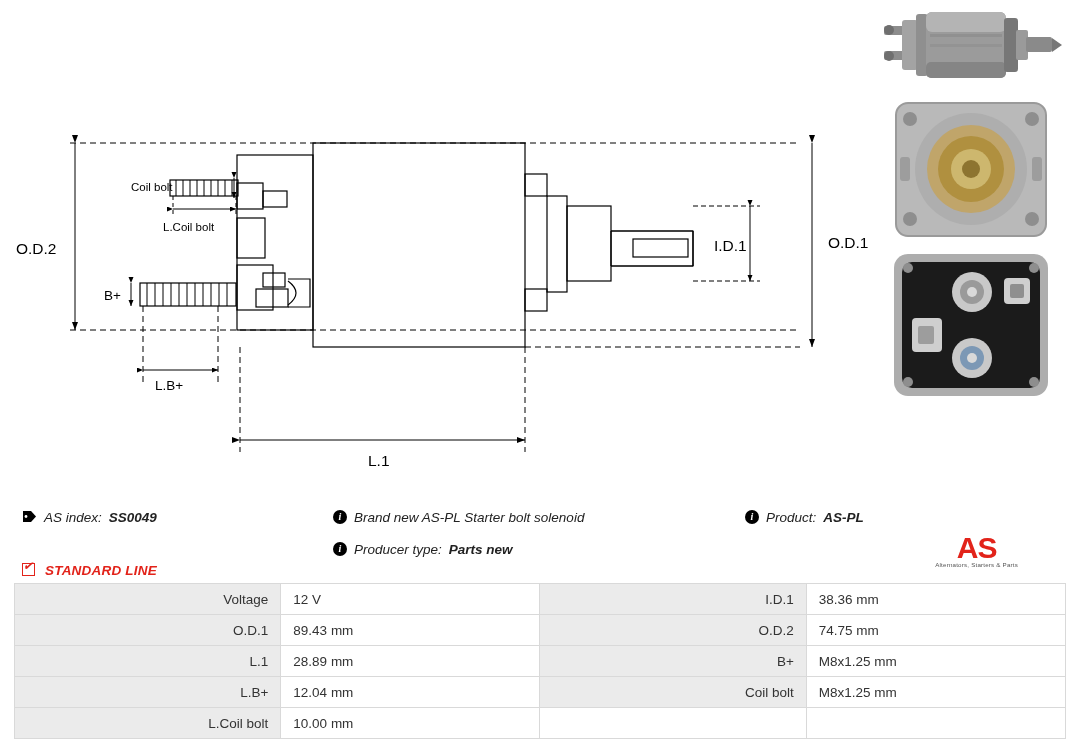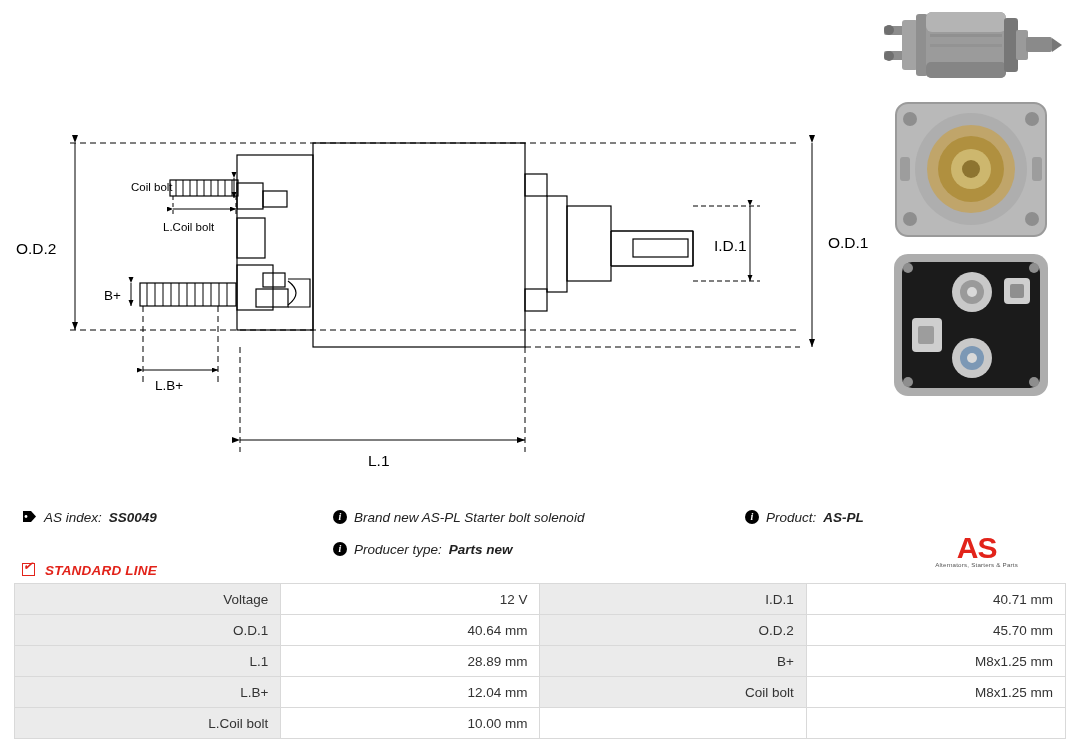--- a/index.html
+++ b/index.html
@@ -112,21 +112,20 @@
     padding: 4px 12px;
   }
   td.label {
     background: #ebebeb;
     text-align: right;
     width: 222px;
     color:#333;
   }
   td.value {
     background: #ffffff;
-    text-align: right;
     width: 216px;
     color:#333;
   }
   td.empty { background:#fff; border-color:#d9d9d9; }
 
   
   text { font-family:"Liberation Sans", sans-serif; fill:#000; }
 </style>
 </head>
 <body>
@@ -334,27 +333,27 @@
     <div class="brand-sub">Alternators, Starters &amp; Parts</div>
   </div>
 </div>
 
 <table class="specs">
   <tbody>
     <tr>
       <td class="label">Voltage</td>
       <td class="value">12 V</td>
       <td class="label">I.D.1</td>
-      <td class="value">40.71 mm</td>
+      <td class="value">38.36 mm</td>
     </tr>
     <tr>
       <td class="label">O.D.1</td>
-      <td class="value">40.64 mm</td>
+      <td class="value">89.43 mm</td>
       <td class="label">O.D.2</td>
-      <td class="value">45.70 mm</td>
+      <td class="value">74.75 mm</td>
     </tr>
     <tr>
       <td class="label">L.1</td>
       <td class="value">28.89 mm</td>
       <td class="label">B+</td>
       <td class="value">M8x1.25 mm</td>
     </tr>
     <tr>
       <td class="label">L.B+</td>
       <td class="value">12.04 mm</td>

